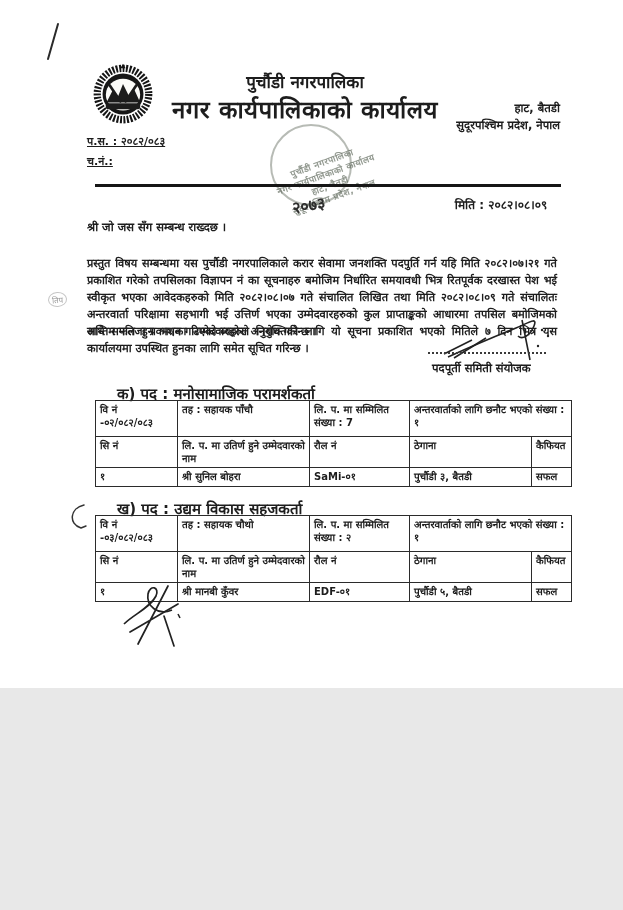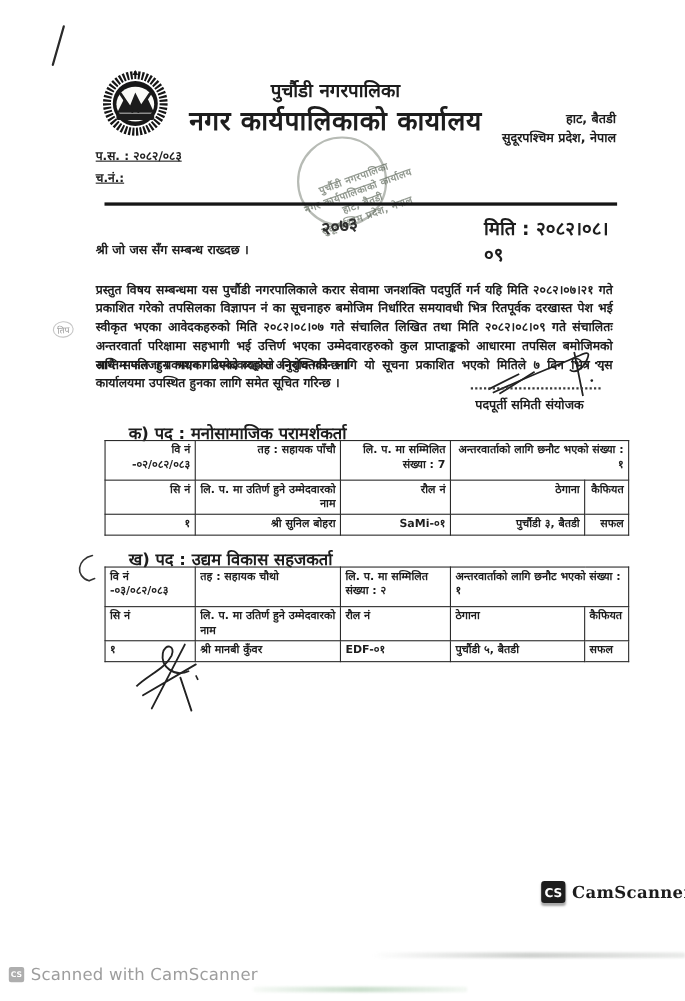--- a/index.html
+++ b/index.html
@@ -1,16 +1,16 @@
 <!DOCTYPE html>
 <html><head>
 <meta charset="utf-8">
 <style>
   html,body{margin:0;padding:0;background:#e8e8e8;}
-  #page{position:relative;width:623px;height:910px;background:#ffffff;overflow:hidden;
+  #page{position:relative;width:623px;height:688px;background:#ffffff;overflow:hidden;
         font-family:"DejaVu Sans",sans-serif;color:#1d1d1d;}
   .abs{position:absolute;}
   .dev{font-family:"DejaVu Sans",sans-serif;}
   .b{font-weight:700;}
   
   .muni{font-size:17px;font-weight:700;text-align:center;}
   .office{font-size:24px;font-weight:700;text-align:center;letter-spacing:.5px;}
   .rightblock{font-size:11.5px;font-weight:700;text-align:right;line-height:17px;}
   .refs{font-size:11px;font-weight:600;line-height:20px;text-decoration:underline;}
   .rule{background:#161616;height:3px;}
@@ -84,41 +84,41 @@
       <div>पुर्चौडी नगरपालिका</div>
       <div>नगर कार्यपालिकाको कार्यालय</div>
       <div>हाट, बैतडी</div>
       <div>सुदूरपश्चिम प्रदेश, नेपाल</div>
     </div>
   </div>
   <div class="abs stampyear dev" style="left:292px;top:194px;">२०७३</div>
 
   <div class="abs rule" style="left:95px;top:184px;width:466px;"></div>
 
-  <div class="abs dev b" style="left:440px;top:196px;width:122px;font-size:17px;text-align:left;">मिति : २०८२।०८।०९</div>
+  <div class="abs dev b" style="left:440px;top:196px;width:122px;font-size:12px;text-align:center;">मिति : २०८२।०८।०९</div>
 
   <div class="abs salut dev" style="left:87px;top:219px;">श्री जो जस सँग सम्बन्ध राख्दछ ।</div>
 
   <div class="abs bodytext dev" style="left:87px;top:255px;width:470px;">प्रस्तुत विषय सम्बन्धमा यस पुर्चौडी नगरपालिकाले करार सेवामा जनशक्ति पदपुर्ति गर्न यहि मिति २०८२।०७।२१ गते प्रकाशित गरेको तपसिलका विज्ञापन नं का सूचनाहरु बमोजिम निर्धारित समयावधी भित्र रितपूर्वक दरखास्त पेश भई स्वीकृत भएका आवेदकहरुको मिति २०८२।०८।०७ गते संचालित लिखित तथा मिति २०८२।०८।०९ गते संचालितः  अन्तरवार्ता परिक्षामा सहभागी भई उत्तिर्ण भएका उम्मेदवारहरुको कुल प्राप्ताङ्कको आधारमा तपसिल बमोजिमको अन्तिम नतिजा प्रकाशन गरिएको ब्यहोरा अनुरोध गरिन्छ ।</div>
   <div class="abs bodytext dev" style="left:87px;top:323px;width:470px;">साथै सफल हुन भएका उम्मेदवारहरुले नियुक्तिको लागि यो सूचना प्रकाशित भएको मितिले ७ दिन भित्र यस कार्यालयमा उपस्थित हुनका लागि समेत सूचित गरिन्छ ।</div>
 
   <div class="abs marginnote dev" style="left:48px;top:292px;">तिप</div>
 
   <svg class="abs" style="left:438px;top:314px;" width="118" height="48" viewBox="0 0 118 48">
     <path d="M6,40 L34,26 M16,44 L48,24" stroke="#222" stroke-width="1.6" fill="none"></path>
     <path d="M10,43 C30,34 58,22 78,14 C90,9 100,2 96,12 C92,22 84,26 80,22 M84,6 L92,46" stroke="#222" stroke-width="1.6" fill="none"></path>
     <circle cx="104" cy="16" r="1.2" fill="#222"></circle>
       <circle cx="110" cy="22" r="1.2" fill="#222"></circle>
     <circle cx="100" cy="32" r="1.2" fill="#222"></circle>
   </svg>
   <div class="abs dotline" style="left:428px;top:352px;width:118px;"></div>
   <div class="abs sigtitle dev" style="left:432px;top:360px;">पदपूर्ती समिती संयोजक</div>
 
   <div class="abs tcaption dev" style="left:117px;top:383px;">क)  पद : मनोसामाजिक परामर्शकर्ता</div>
-  <table class="res abs" style="left:95px;top:400px;text-align:right;">
+  <table class="res abs" style="left:95px;top:400px;">
     <colgroup>
         <col style="width:82px">
         <col style="width:132px">
         <col style="width:100px">
         <col style="width:122px">
         <col style="width:40px">
       </colgroup>
     <tbody>
         <tr style="height:36px;">
       <td>वि नं -०२/०८२/०८३</td>

